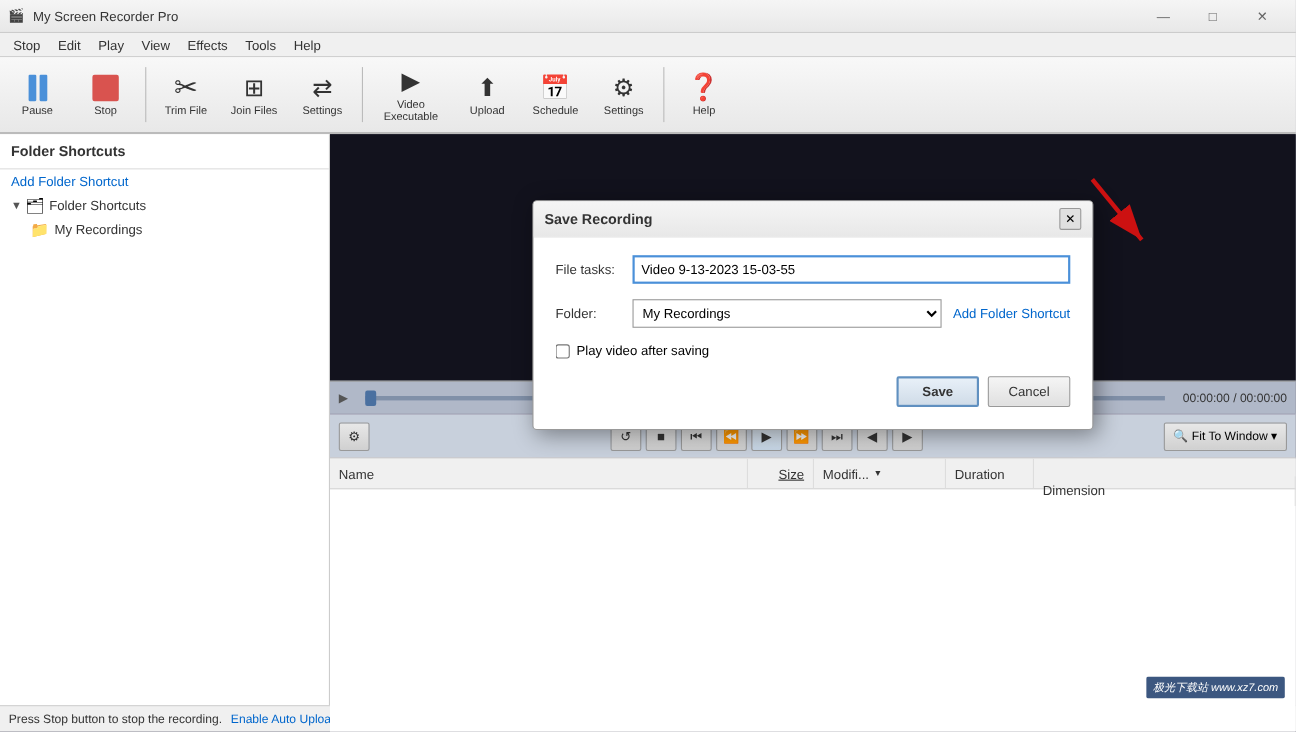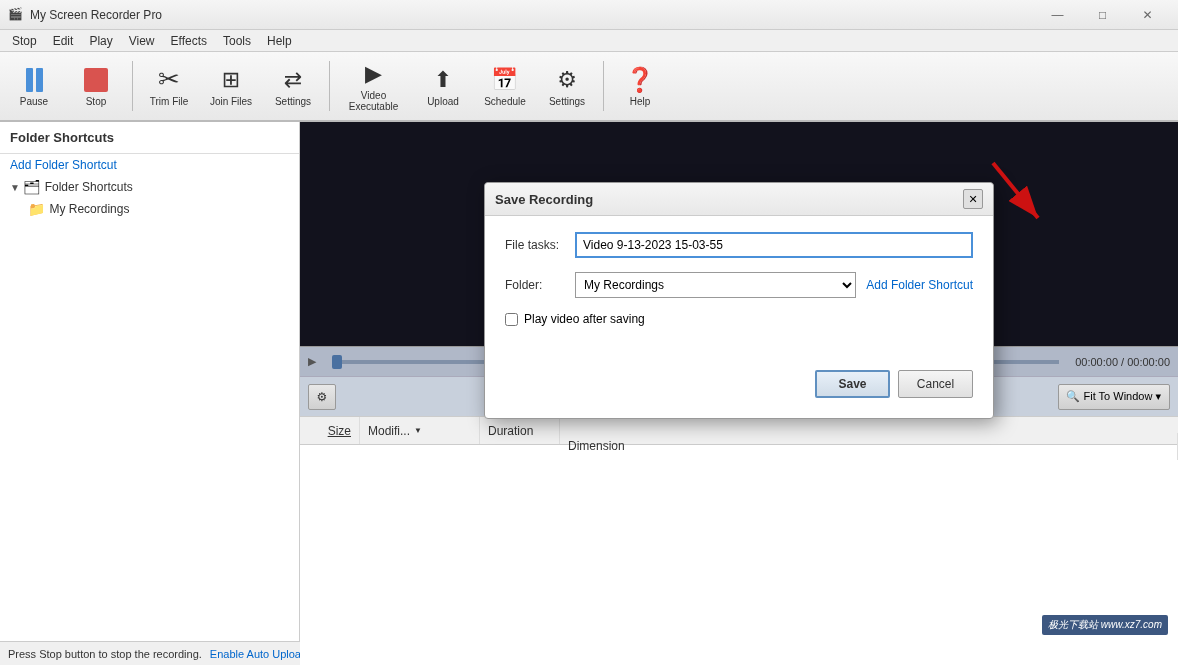--- a/index.html
+++ b/index.html
@@ -139,21 +139,21 @@
     .form-select {
       flex: 1; height: 26px; border: 1px solid #999; padding: 0 4px;
       font-size: 12px; background: white; cursor: pointer;
     }
     .folder-shortcut-link { color: #0066cc; text-decoration: none; margin-left: 10px; font-size: 12px; cursor: pointer; white-space: nowrap; }
     .checkbox-row { display: flex; align-items: center; gap: 6px; margin-bottom: 16px; }
     .dialog-footer { display: flex; justify-content: flex-end; align-items: center; gap: 8px; padding: 0 0 4px 0; }
     .dlg-btn {
       width: 75px; height: 28px; border: 1px solid #999;
       background: linear-gradient(to bottom, #f5f5f5, #e0e0e0);
-      border-radius: 2px; cursor: pointer; font-size: 12px; color: #333; margin-top: 28px;
+      border-radius: 2px; cursor: pointer; font-size: 12px; color: #333;
     }
     .dlg-btn.primary { background: linear-gradient(to bottom, #e8f0f8, #d0dce8); border: 2px solid #6090c0; font-weight: bold; }
 
     
     .watermark {
       position: fixed; bottom: 30px; right: 10px;
       background: #1a3a6a; color: white; font-size: 10px; padding: 3px 6px;
       border-radius: 2px; opacity: 0.85; font-style: italic;
     }
   </style>
@@ -316,20 +316,23 @@
       <button class="ctrl-btn">▶</button>
       <button class="fit-btn">
         <span>🔍 </span>
         <span>Fit To Window</span>
         <span> ▾</span>
       </button>
     </div>
 
     <div class="file-list">
       <div class="file-list-header">
+        <div class="file-col name">
+          <span>Name</span>
+        </div>
         <div class="file-col size">
           <span>Size</span>
         </div>
         <div class="file-col modif">
           <span>Modifi...</span>
           <span class="sort-icon">▼</span>
         </div>
         <div class="file-col duration">
           <span>Duration</span>
         </div>

